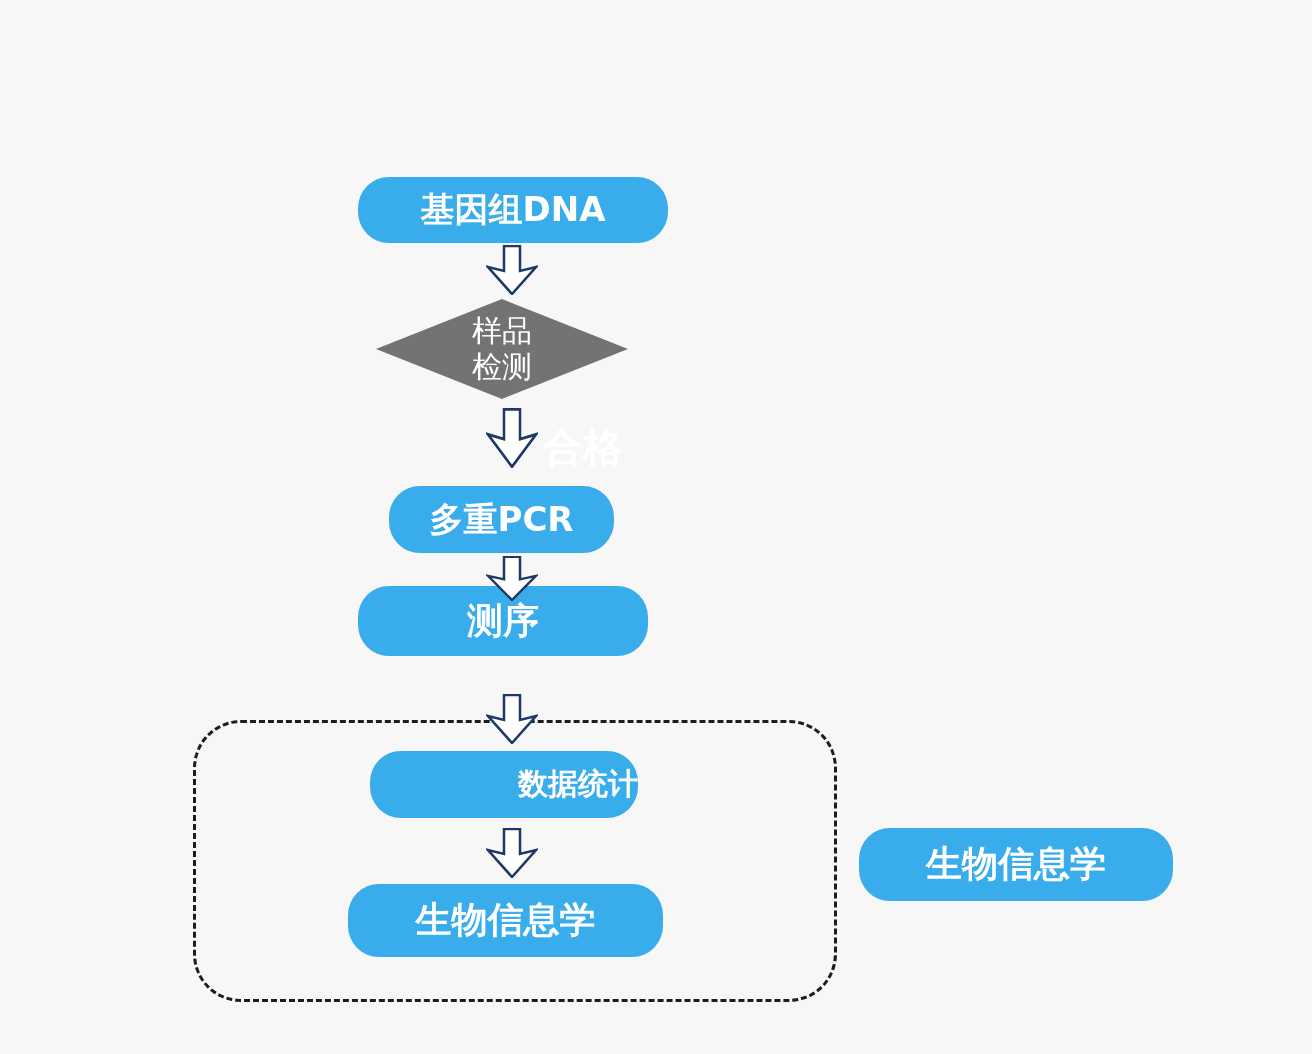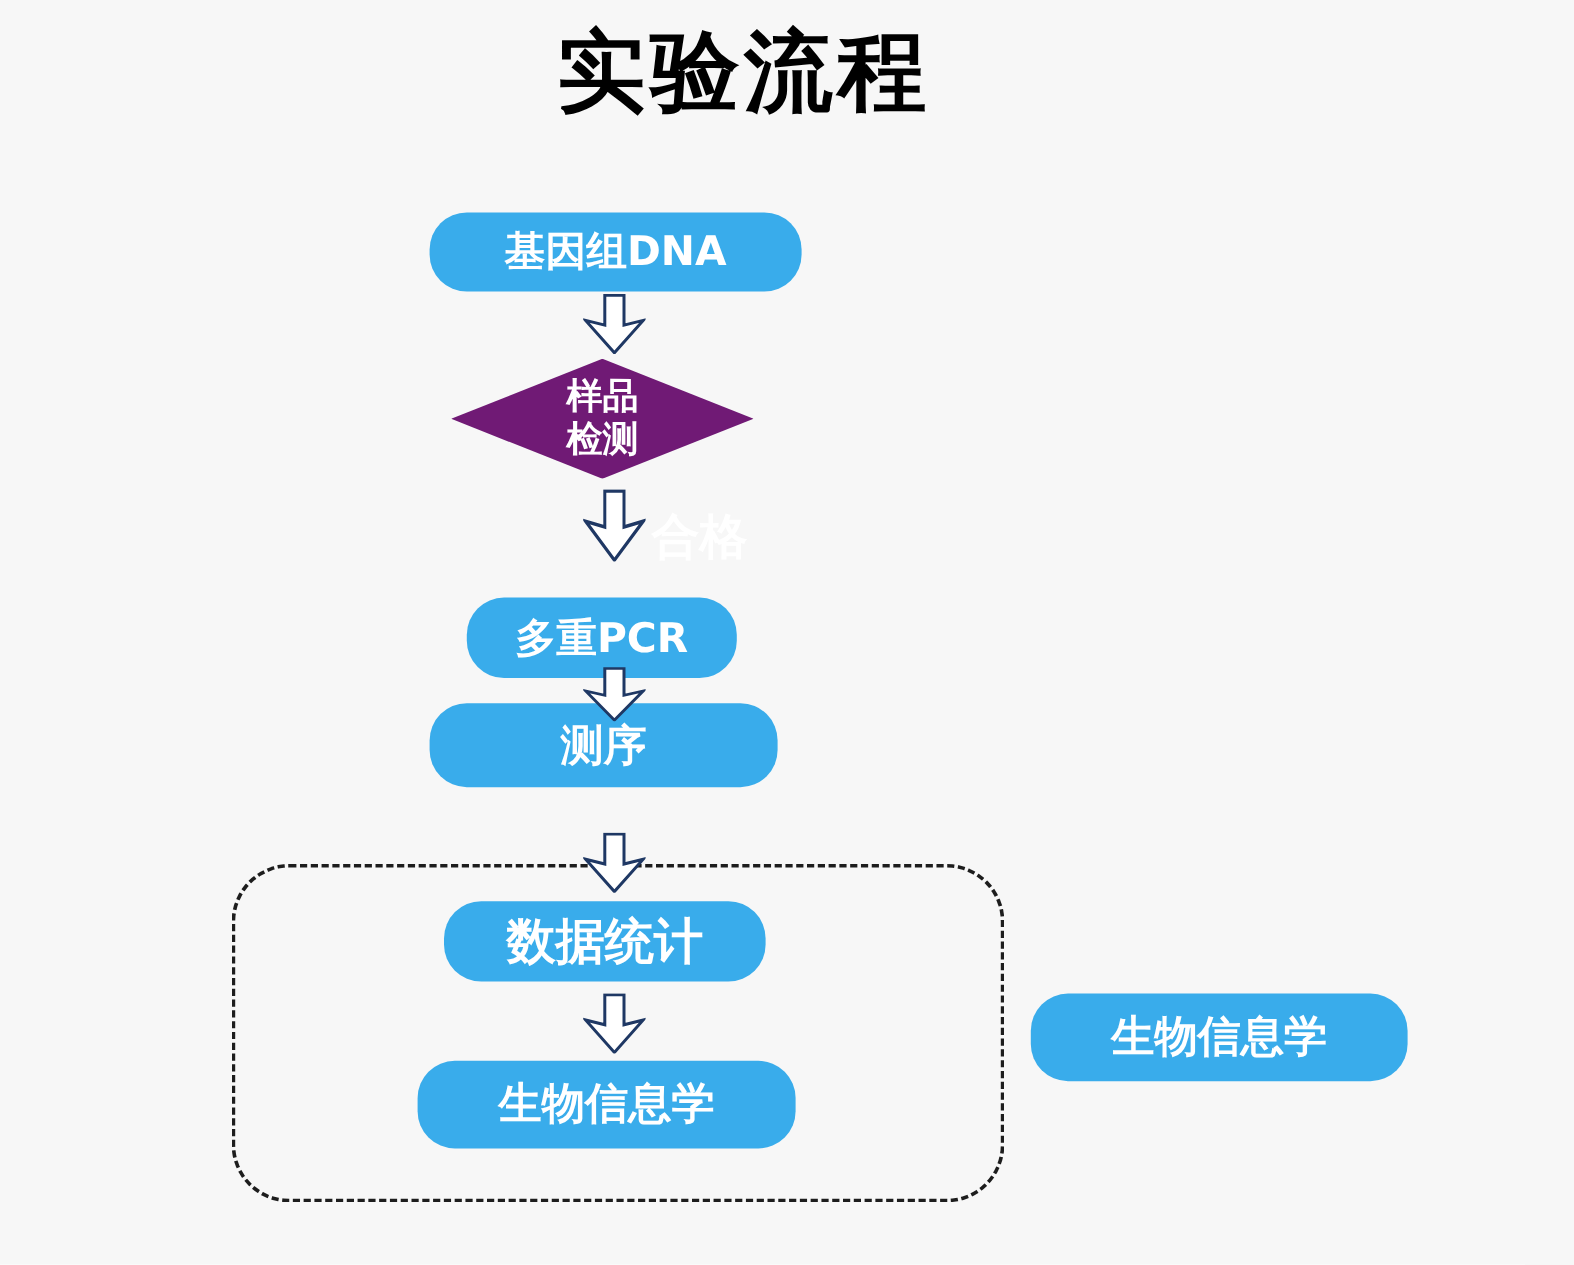--- a/index.html
+++ b/index.html
@@ -35,28 +35,28 @@
     align-items: center;
     justify-content: center;
     color: #ffffff;
     font-weight: bold;
     box-sizing: border-box;
     z-index: 2;
   }
 
   .diamond {
     position: absolute;
-    background: #701a75;
+    background: #737373;
     clip-path: polygon(50% 0%, 100% 50%, 50% 100%, 0% 50%);
     display: flex;
     flex-direction: column;
     align-items: center;
     justify-content: center;
     color: #ffffff;
-    font-weight: bold;
+    font-weight: normal;
     line-height: 1.2;
     z-index: 2;
   }
 
   .arrow {
     position: absolute;
     z-index: 3;
     display: block;
   }
 
@@ -76,59 +76,58 @@
     box-sizing: border-box;
     background: transparent;
     z-index: 1;
   }
 </style>
 </head>
 <body>
 
 <div class="canvas">
 
-  <h1 class="title">实验流程</h1>
 
   <div class="node" style="left:358px; top:177px; width:310px; height:66px; font-size:34px;">
     <span>基因组DNA</span>
   </div>
 
   <svg class="arrow" style="left:486px; top:245px;" width="52" height="50" viewBox="0 0 52 50" preserveAspectRatio="none">
     <polygon points="18,1 34,1 34,26 50,22 26,49 2,22 18,26" fill="#ffffff" stroke="#1f3864" stroke-width="2.5" stroke-linejoin="miter"></polygon>
   </svg>
 
   <div class="diamond" style="left:376px; top:299px; width:252px; height:100px; font-size:30px;">
     <span>样品</span>
     <span>检测</span>
   </div>
 
   <svg class="arrow" style="left:486px; top:408px;" width="52" height="60" viewBox="0 0 52 50" preserveAspectRatio="none">
     <polygon points="18,1 34,1 34,26 50,22 26,49 2,22 18,26" fill="#ffffff" stroke="#1f3864" stroke-width="2.5" stroke-linejoin="miter"></polygon>
   </svg>
   <div class="edge-label" style="left:543px; top:420px;">合格</div>
 
-  <div class="node" style="left:389px; top:498px; width:225px; height:67px; font-size:34px;text-align:right;">
+  <div class="node" style="left:389px; top:486px; width:225px; height:67px; font-size:34px;text-align:right;">
     <span>多重PCR</span>
   </div>
 
   <svg class="arrow" style="left:486px; top:556px;" width="52" height="45" viewBox="0 0 52 50" preserveAspectRatio="none">
     <polygon points="18,1 34,1 34,26 50,22 26,49 2,22 18,26" fill="#ffffff" stroke="#1f3864" stroke-width="2.5" stroke-linejoin="miter"></polygon>
   </svg>
 
   <div class="node" style="left:358px; top:586px; width:290px; height:70px; font-size:36px;">
     <span>测序</span>
   </div>
 
   <div class="group-outline" style="left:193px; top:720px; width:644px; height:282px;"></div>
 
   <svg class="arrow" style="left:486px; top:694px;" width="52" height="50" viewBox="0 0 52 50" preserveAspectRatio="none">
     <polygon points="18,1 34,1 34,26 50,22 26,49 2,22 18,26" fill="#ffffff" stroke="#1f3864" stroke-width="2.5" stroke-linejoin="miter"></polygon>
   </svg>
 
-  <div class="node" style="left:370px; top:751px; width:268px; height:67px; font-size:41px;">
+  <div class="node" style="left:370px; top:751px; width:268px; height:67px; font-size:30px;justify-content:flex-end;">
     <span>数据统计</span>
   </div>
 
   <svg class="arrow" style="left:486px; top:828px;" width="52" height="50" viewBox="0 0 52 50" preserveAspectRatio="none">
     <polygon points="18,1 34,1 34,26 50,22 26,49 2,22 18,26" fill="#ffffff" stroke="#1f3864" stroke-width="2.5" stroke-linejoin="miter"></polygon>
   </svg>
 
   <div class="node" style="left:348px; top:884px; width:315px; height:73px; font-size:36px;">
     <span>生物信息学</span>
   </div>

